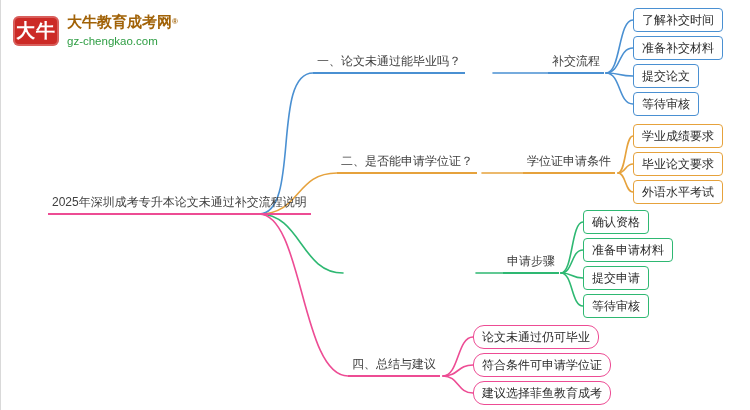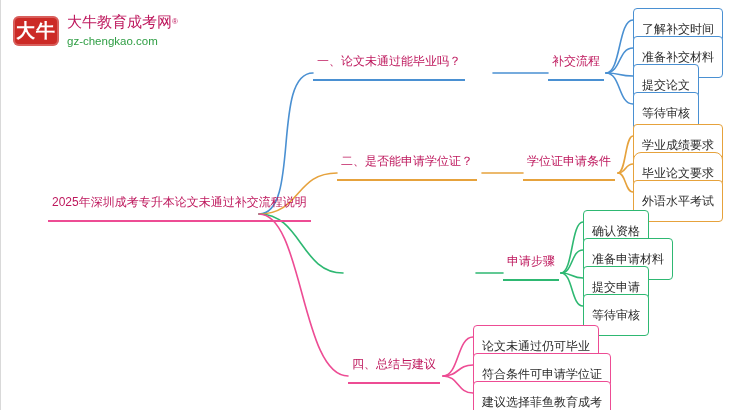--- a/index.html
+++ b/index.html
@@ -9,49 +9,49 @@
     border-left:1px solid #d9d9d9;box-sizing:border-box;
   }
   svg.links{position:absolute;left:0;top:0;width:750px;height:410px;}
   svg.links path{fill:none;stroke-width:1.6px;stroke-linecap:round;}
   path.l-blue{stroke:#4a90d2;}
   path.l-orange{stroke:#e6a23c;}
   path.l-green{stroke:#2eb872;}
   path.l-pink{stroke:#ed4c94;}
 
   .node{
-    position:absolute;white-space:nowrap;color:#be185d;
-    font-size:12px;line-height:15px;padding:0 4px 10px 4px;
+    position:absolute;white-space:nowrap;color:#404040;
+    font-size:12px;line-height:15px;padding:0 4px 3px 4px;
     border-bottom:2px solid transparent;
   }
   .node.root{font-size:12px;}
   .u-blue{border-bottom-color:#4a90d2;}
   .u-orange{border-bottom-color:#e6a23c;}
   .u-green{border-bottom-color:#2eb872;}
   .u-pink{border-bottom-color:#ed4c94;}
 
   .leaf{
     position:absolute;white-space:nowrap;color:#2b2b2b;background:#fff;
-    font-size:12px;line-height:16px;padding:12px 8px;
+    font-size:12px;line-height:16px;padding:3px 8px;
     border:1.5px solid #999;border-radius:4px;box-sizing:border-box;
   }
   .b-blue{border-color:#4a90d2;}
   .b-orange{border-color:#e6a23c;}
   .b-green{border-color:#2eb872;}
-  .b-pink{border-color:#ed4c94;}
+  .b-pink{border-color:#ed4c94;border-radius:11px;}
 
   .logo{position:absolute;left:12px;top:13px;display:flex;align-items:center;}
   .logo-badge{
     width:46px;height:30px;background:#cc2a26;border-radius:6px;color:#fff;
     display:flex;align-items:center;justify-content:center;
     font-weight:bold;font-size:19px;letter-spacing:1px;
     box-shadow:inset 0 0 0 2px rgba(255,255,255,.25);
   }
   .logo-text{margin-left:8px;}
-  .logo-title{color:#be185d;font-weight:normal;font-size:15px;line-height:18px;}
+  .logo-title{color:#a16207;font-weight:bold;font-size:15px;line-height:18px;}
   .logo-title sup{font-size:8px;vertical-align:top;}
   .logo-url{color:#2f9e44;font-size:11.5px;line-height:15px;margin-top:3px;}
 </style>
 </head>
 <body>
 
 <div id="stage">
 
   <svg class="links" viewBox="0 0 750 410" aria-hidden="true">
 
@@ -96,21 +96,21 @@
   <div class="node u-blue" style="left:312px;top:54px;">一、论文未通过能毕业吗？</div>
   <div class="node u-blue" style="left:547px;top:54px;">补交流程</div>
   <div class="leaf b-blue" style="left:632px;top:8px;">了解补交时间</div>
   <div class="leaf b-blue" style="left:632px;top:36px;">准备补交材料</div>
   <div class="leaf b-blue" style="left:632px;top:64px;">提交论文</div>
   <div class="leaf b-blue" style="left:632px;top:92px;">等待审核</div>
 
   <div class="node u-orange" style="left:336px;top:154px;">二、是否能申请学位证？</div>
   <div class="node u-orange" style="left:522px;top:154px;">学位证申请条件</div>
   <div class="leaf b-orange" style="left:632px;top:124px;">学业成绩要求</div>
-  <div class="leaf b-orange" style="left:632px;top:152px;border-radius:8px;">毕业论文要求</div>
+  <div class="leaf b-orange" style="left:632px;top:152px;">毕业论文要求</div>
   <div class="leaf b-orange" style="left:632px;top:180px;">外语水平考试</div>
 
   <div class="node u-green" style="left:502px;top:254px;">申请步骤</div>
   <div class="leaf b-green" style="left:582px;top:210px;">确认资格</div>
   <div class="leaf b-green" style="left:582px;top:238px;">准备申请材料</div>
   <div class="leaf b-green" style="left:582px;top:266px;">提交申请</div>
   <div class="leaf b-green" style="left:582px;top:294px;">等待审核</div>
 
   <div class="node u-pink" style="left:347px;top:357px;">四、总结与建议</div>
   <div class="leaf b-pink" style="left:472px;top:325px;">论文未通过仍可毕业</div>

